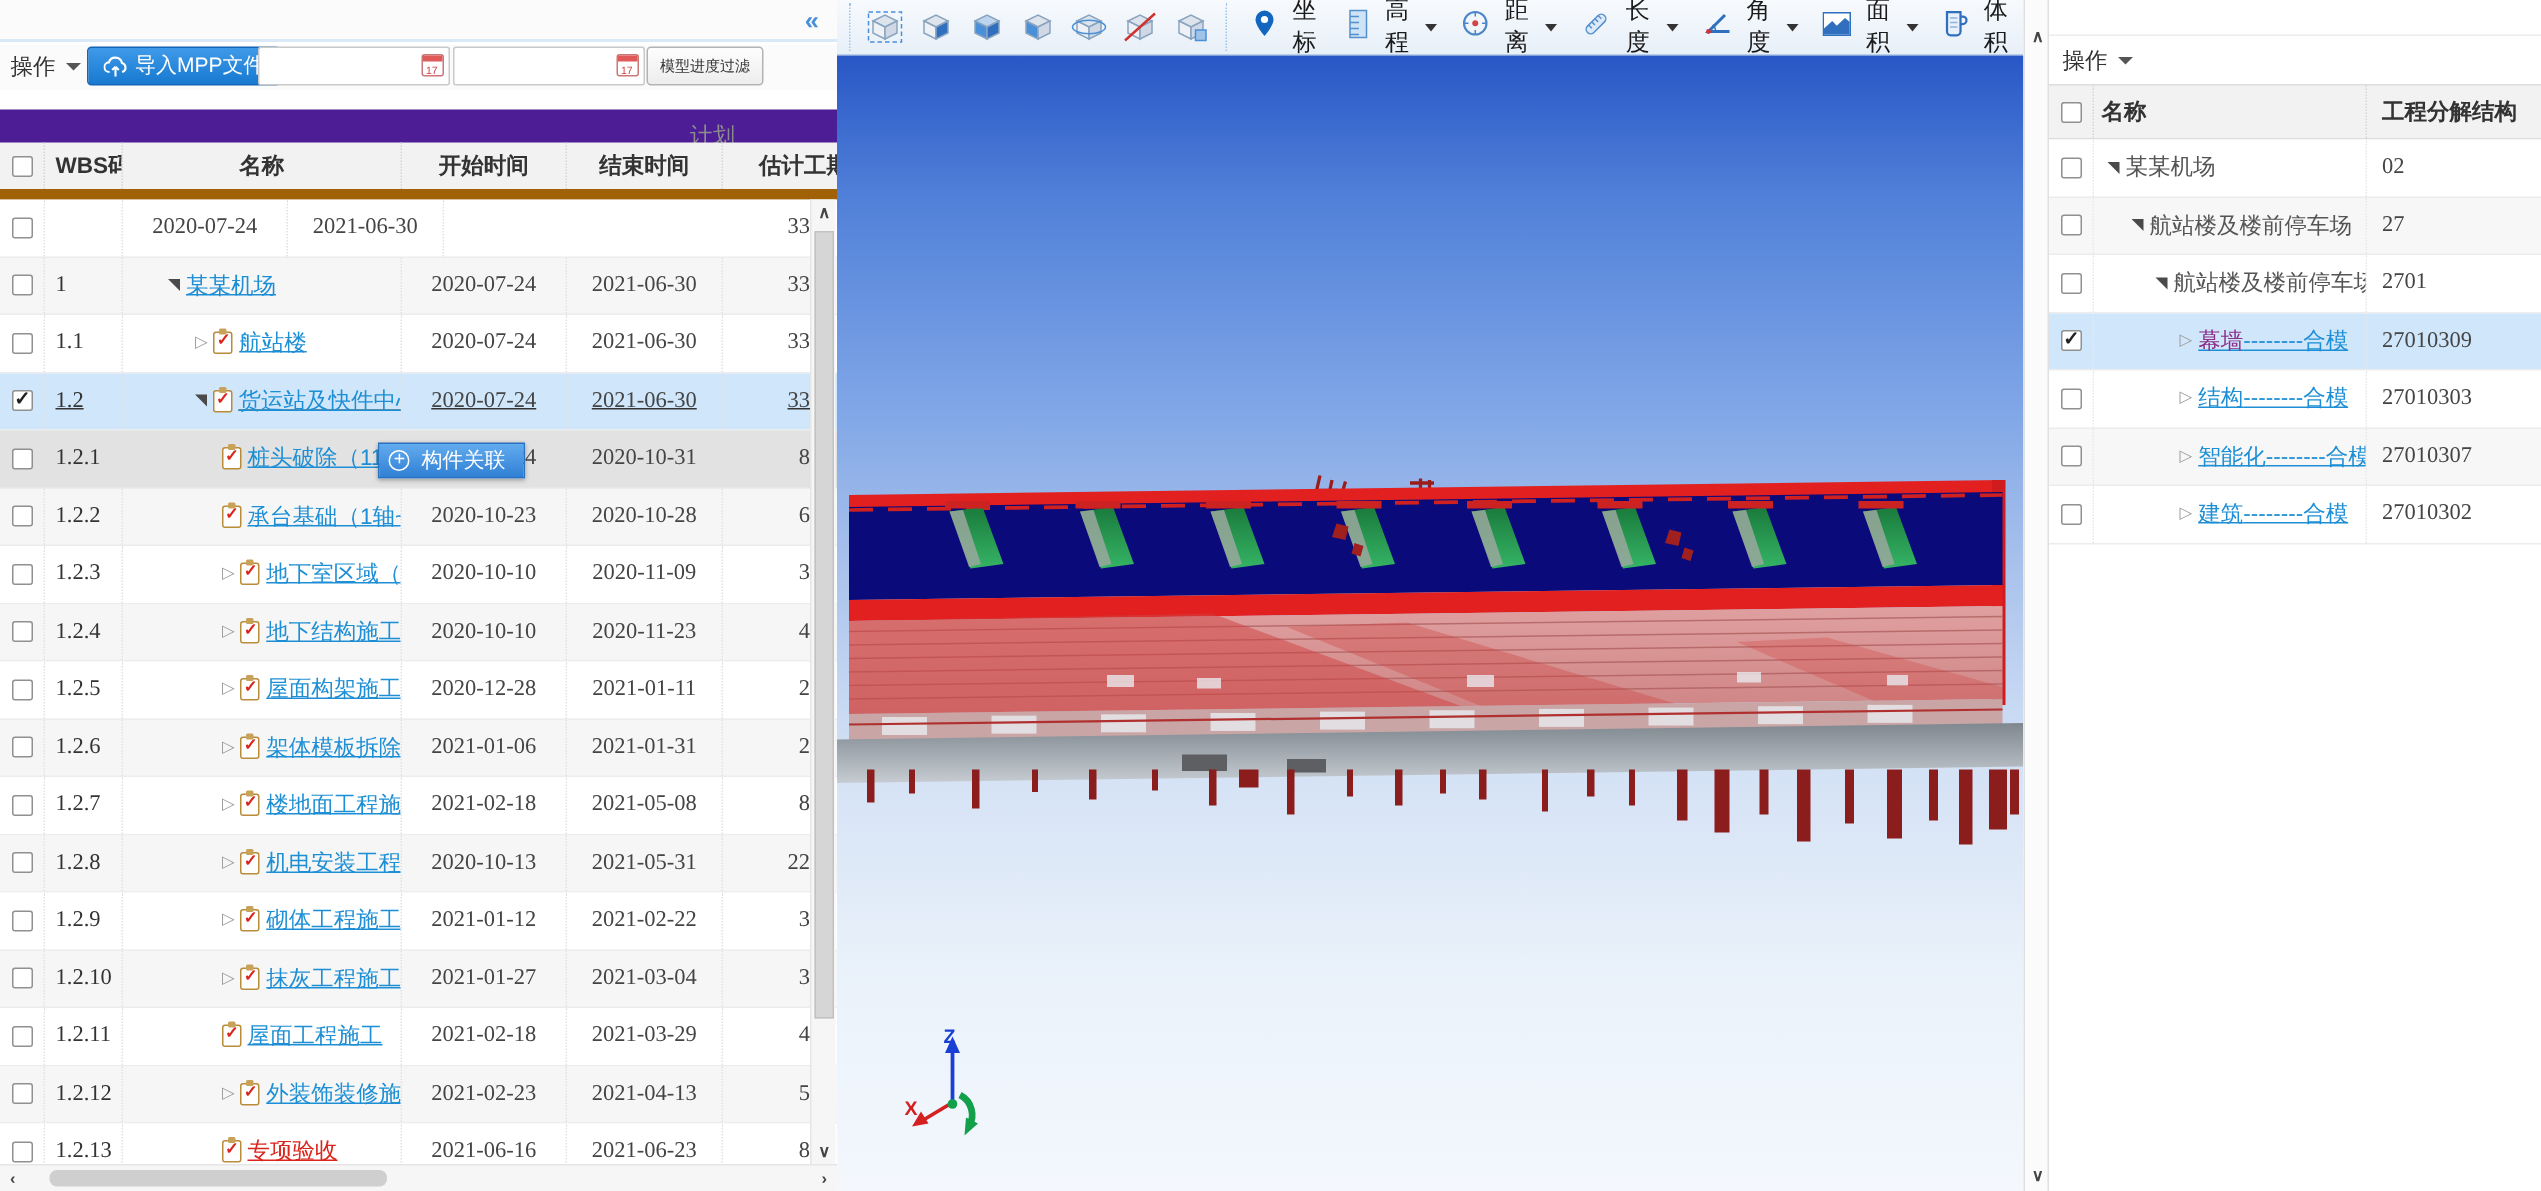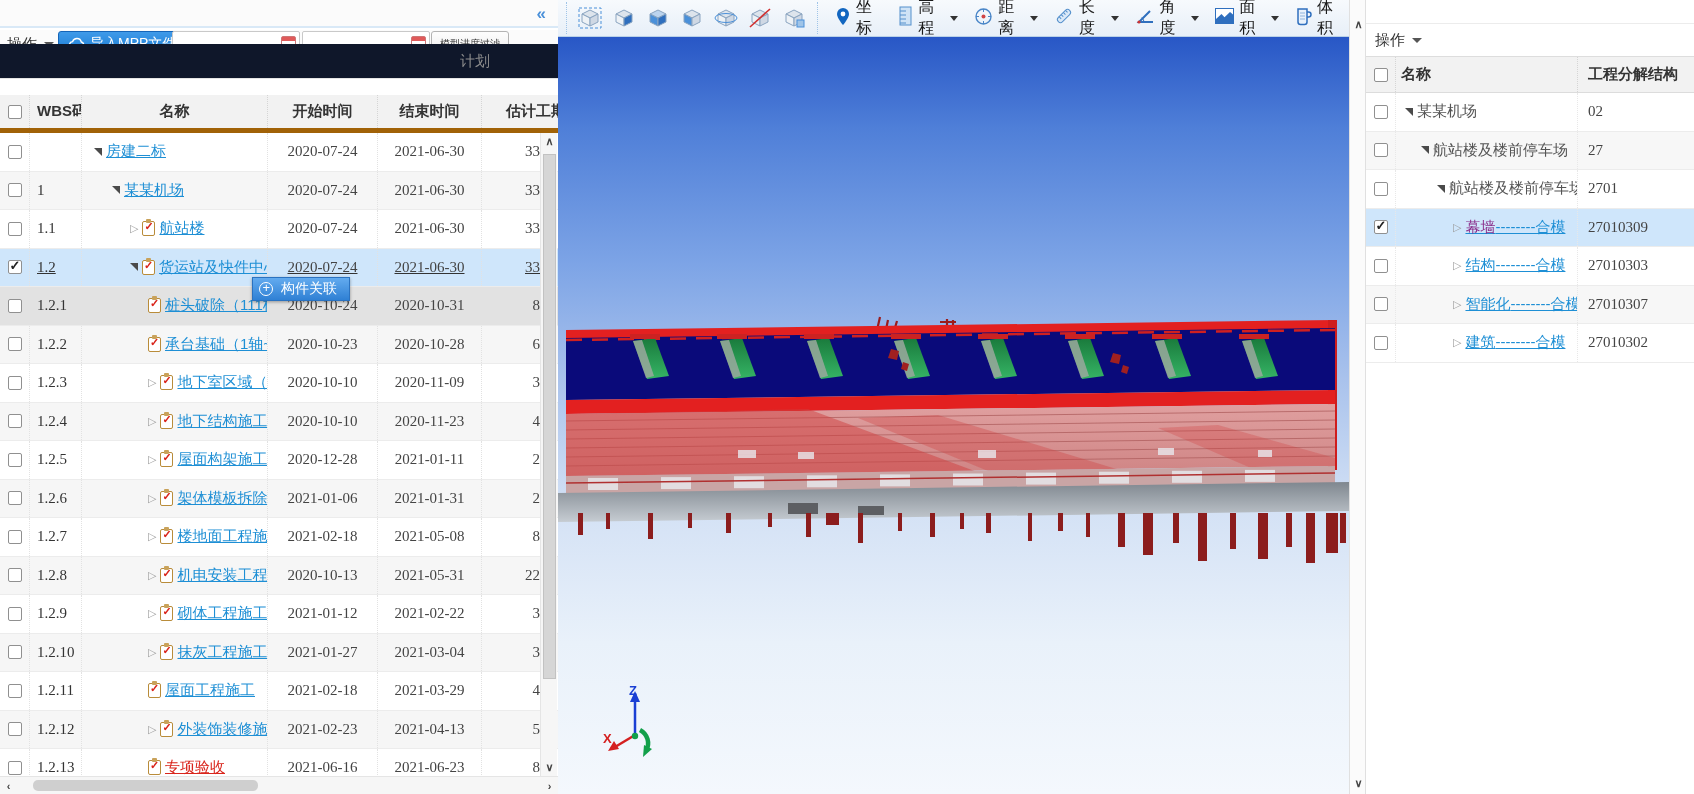--- a/index.html
+++ b/index.html
@@ -23,25 +23,25 @@
                 color:#fff; font-size:14px; display:flex; align-items:center; gap:5px; cursor:pointer; }
   .date-input { position:absolute; top:1px; height:26px; width:128px; background:#fff;
                 border:1px solid #c9c9c9; border-radius:2px; }
   .cal-icon { position:absolute; right:3px; top:4px; width:15px; height:15px; background:#fff;
               border:1px solid #cc7777; border-radius:2px; }
   .cal-icon::before { content:''; position:absolute; left:0; right:0; top:0; height:4px; background:#e05a5a; }
   .cal-icon::after { content:'17'; position:absolute; left:2px; bottom:-1px; font-size:7px; color:#d04040; }
   .btn-filter { position:absolute; left:431px; top:1px; height:26px; padding:0 8px;
                 background:linear-gradient(#fdfdfd,#ededed); border:1px solid #b3b3b3; border-radius:3px;
                 font-size:10px; color:#333; cursor:pointer; }
-  .lp-groupheader { left:0; top:44px; width:558px; height:35px; background:#0f172a;
+  .lp-groupheader { left:0; top:73px; width:558px; height:35px; background:#4c1d95;
                     border-bottom:1px solid #e4e4e4; }
   .group-label { position:absolute; left:430px; top:8px; width:90px; text-align:center; color:#8c8c8c; }
   .lp-colheader { left:0; top:95px; width:558px; height:38px; background:#f2f2f2;
-                  border-bottom:5px solid #a16207; display:flex; align-items:center;
+                  border-bottom:7px solid #a16207; display:flex; align-items:center;
                   font-weight:bold; color:#333; }
   .hc { border-right:1px dotted #d5d5d5; height:100%; display:flex; align-items:center;
         justify-content:center; overflow:hidden; white-space:nowrap; }
   .hc-check { width:30px; } .hc-wbs { width:52px; justify-content:flex-start; padding-left:7px; }
   .hc-name { width:186px; } .hc-start { width:110px; } .hc-end { width:104px;text-align:center; }
   .hc-dur { flex:1; justify-content:flex-start; padding-left:24px; border-right:none; }
   #lp-rows { left:0; top:133px; width:558px; height:643px; overflow:hidden; }
   .lp-row { display:flex; height:38.5px; border-bottom:1px solid #ececec; background:#fff; align-items:stretch; }
   .lp-row.stripe { background:#f6f6f6; }
   .lp-row.hover { background:#e2e2e2; }
@@ -71,31 +71,31 @@
   
   .vscroll { left:540px; top:133px; width:17px; height:643px; background:#f6f6f6; border-left:1px solid #e5e5e5; }
   .sb-btn { position:absolute; left:0; width:17px; height:17px; display:flex; align-items:center;
             justify-content:center; font-size:11px; color:#444; cursor:pointer; font-weight:bold; }
   .vthumb { position:absolute; left:2px; top:21px; width:13px; height:525px; background:#d6d6d6;
             border:1px solid #c2c2c2; cursor:pointer; }
   .hscroll { left:0; top:776px; width:558px; height:18px; background:#f6f6f6; border-top:1px solid #e5e5e5; }
   .hthumb { position:absolute; left:33px; top:3px; width:225px; height:11px; background:#cfcfcf;
             border-radius:5px; cursor:pointer; }
   
-  .ctx-tooltip { left:252px; top:277px; height:24px; padding:0 12px 0 6px;
+  .ctx-tooltip { left:252px; top:295px; height:24px; padding:0 12px 0 6px;
                  background:linear-gradient(#63abef,#2f80d4); border:1px solid #2a72c0;
                  box-shadow:0 1px 3px rgba(0,0,0,.35); display:flex; align-items:center; gap:8px;
                  color:#fff; font-size:14px; z-index:30; cursor:pointer; }
   .plus-circle { width:14px; height:14px; border:1.5px solid #fff; border-radius:50%; position:relative; flex:none; }
   .plus-circle::before { content:'+'; position:absolute; left:2.5px; top:-3.5px; font-size:13px; color:#fff; }
 
   
   #viewer-toolbar { left:558px; top:0; width:791px; height:37px;
                     background:linear-gradient(#f7fafd,#e7eff8); border-bottom:1px solid #b9d1e8;
-                    display:flex; align-items:center; }
+                    display:flex; align-items:center;text-align:center; }
   .view-icons { display:flex; align-items:center; gap:4px; margin-left:8px; padding:2px 8px;
                 border-left:1px dotted #9fc4e8; border-right:1px dotted #9fc4e8; }
   .vt-btn { width:30px; height:28px; display:flex; align-items:center; justify-content:center;
             border-radius:2px; cursor:pointer; }
   .measure-group { display:flex; align-items:center; gap:6px; margin-left:12px; }
   .m-tool { display:flex; align-items:center; gap:5px; padding:2px 5px; cursor:pointer;
             color:#1a1a1a; font-size:16px; }
   .m-caret { width:0; height:0; border-left:4px solid transparent; border-right:4px solid transparent;
              border-top:5px solid #333; margin-left:1px; }
   #viewer-canvas { left:558px; top:37px; width:791px; height:757px; overflow:hidden;
@@ -175,24 +175,20 @@
       <span class="hc hc-end">结束时间</span>
       <span class="hc hc-dur">估计工期</span>
     </div>
 
     <div class="abs" id="lp-rows">
         <div class="lp-row">
           <span class="lc lc-check">
             <span class="cb"></span>
           </span>
           <span class="lc lc-wbs"></span>
-          <span class="lc lc-name" style="padding-left: 12px;">
-            <span class="tw-open"></span>
-            <a class="tree-link">房建二标</a>
-          </span>
           <span class="lc lc-start">2020-07-24</span>
           <span class="lc lc-end">2021-06-30</span>
           <span class="lc lc-dur">33</span>
         </div>
         <div class="lp-row stripe">
           <span class="lc lc-check">
             <span class="cb"></span>
           </span>
           <span class="lc lc-wbs">1</span>
           <span class="lc lc-name" style="padding-left: 30px;">

